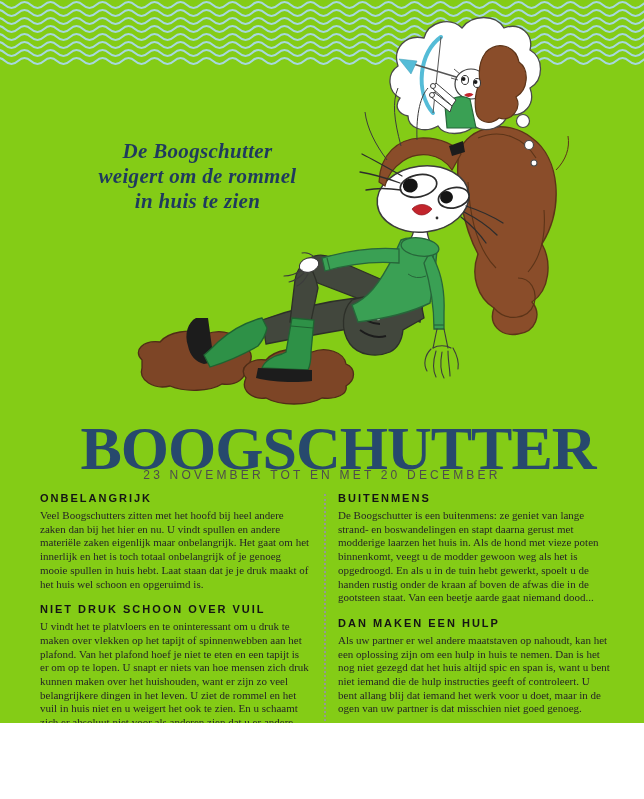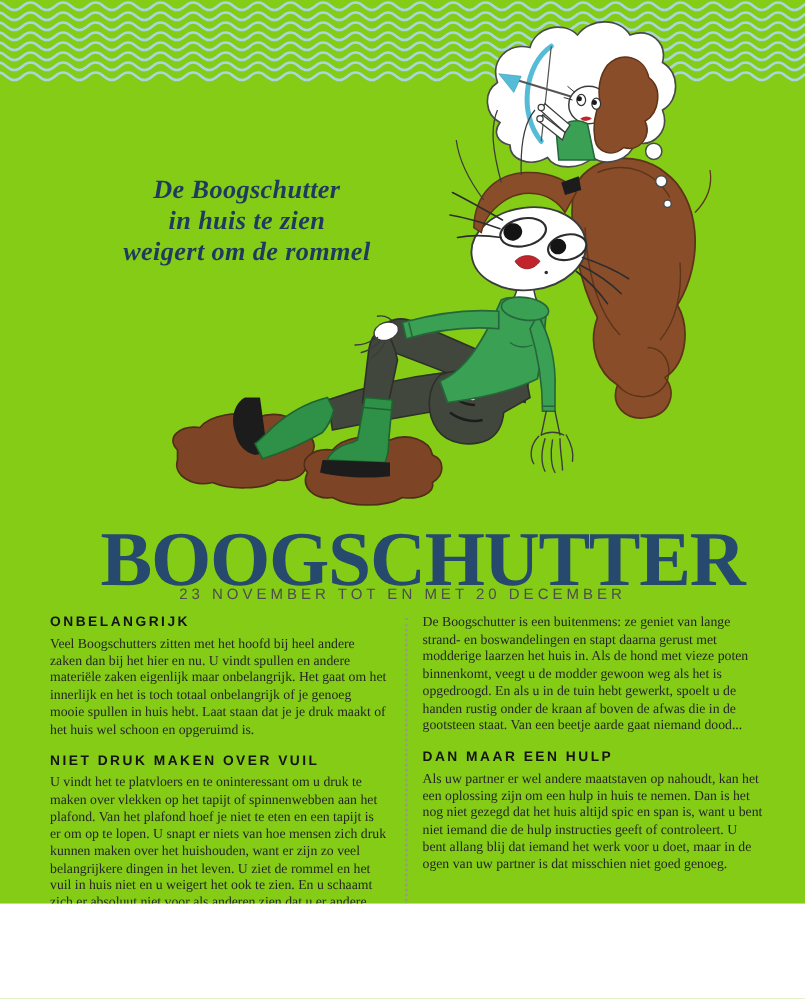--- a/index.html
+++ b/index.html
@@ -158,45 +158,46 @@
         <path d="M464,212 C476,218 488,226 497,235"></path>
         <path d="M461,217 C470,224 479,233 486,243"></path>
       </g>
       <path d="M412,209 C417,203 427,203 432,209 C426,217 417,217 412,209 Z" stroke="#8e1820" stroke-width="0.7" fill="#c2242c"></path>
       <circle cx="437" cy="218" r="1.4" fill="#2d2d2d"></circle>
     </g>
   </svg>
 
   <div class="intro">
     <span>De Boogschutter</span>
+    <span>weigert om de rommel</span>
     <span>in huis te zien</span>
-    <span>weigert om de rommel</span>
   </div>
 
   <h1 class="title">BOOGSCHUTTER</h1>
   <div class="subtitle">23 NOVEMBER TOT EN MET 20 DECEMBER</div>
 
   <div class="content">
     <div class="col">
       <section>
         <h2>ONBELANGRIJK</h2>
         <p>Veel Boogschutters zitten met het hoofd bij heel andere zaken dan bij het hier en nu. U vindt spullen en andere materiële zaken eigenlijk maar onbelangrijk. Het gaat om het innerlijk en het is toch totaal onbelangrijk of je genoeg mooie spullen in huis hebt. Laat staan dat je je druk maakt of het huis wel schoon en opgeruimd is.</p>
       </section>
       <section>
-        <h2>NIET DRUK MAKEN OVER VUIL</h2>
+        <h2>NIET DRUK SCHOON OVER VUIL</h2>
         <p>U vindt het te platvloers en te oninteressant om u druk te maken over vlekken op het tapijt of spinnenwebben aan het plafond. Van het plafond hoef je niet te eten en een tapijt is er om op te lopen. U snapt er niets van hoe mensen zich druk kunnen maken over het huishouden, want er zijn zo veel belangrijkere dingen in het leven. U ziet de rommel en het vuil in huis niet en u weigert het ook te zien. En u schaamt zich er absoluut niet voor als anderen zien dat u er andere maatstaven op nahoudt. Dit is wat u bent en daar bent u eerlijk over.</p>
       </section>
     </div>
     <div class="divider"></div>
     <div class="col rightcol">
       <section>
+        <h2>BUITENMENS</h2>
         <p>De Boogschutter is een buitenmens: ze geniet van lange strand- en boswandelingen en stapt daarna gerust met modderige laarzen het huis in. Als de hond met vieze poten binnenkomt, veegt u de modder gewoon weg als het is opgedroogd. En als u in de tuin hebt gewerkt, spoelt u de handen rustig onder de kraan af boven de afwas die in de gootsteen staat. Van een beetje aarde gaat niemand dood...</p>
       </section>
       <section>
-        <h2>DAN MAAR EEN HULP</h2>
+        <h2>DAN MAKEN EEN HULP</h2>
         <p>Als uw partner er wel andere maatstaven op nahoudt, kan het een oplossing zijn om een hulp in huis te nemen. Dan is het nog niet gezegd dat het huis altijd spic en span is, want u bent niet iemand die de hulp instructies geeft of controleert. U bent allang blij dat iemand het werk voor u doet, maar in de ogen van uw partner is dat misschien niet goed genoeg.</p>
       </section>
     </div>
   </div>
 
   <div class="footer">
     <span class="b">22</span><span>·</span><span>LIBELLE</span><span class="b">SCHOON</span>
   </div>
 
 </div>

